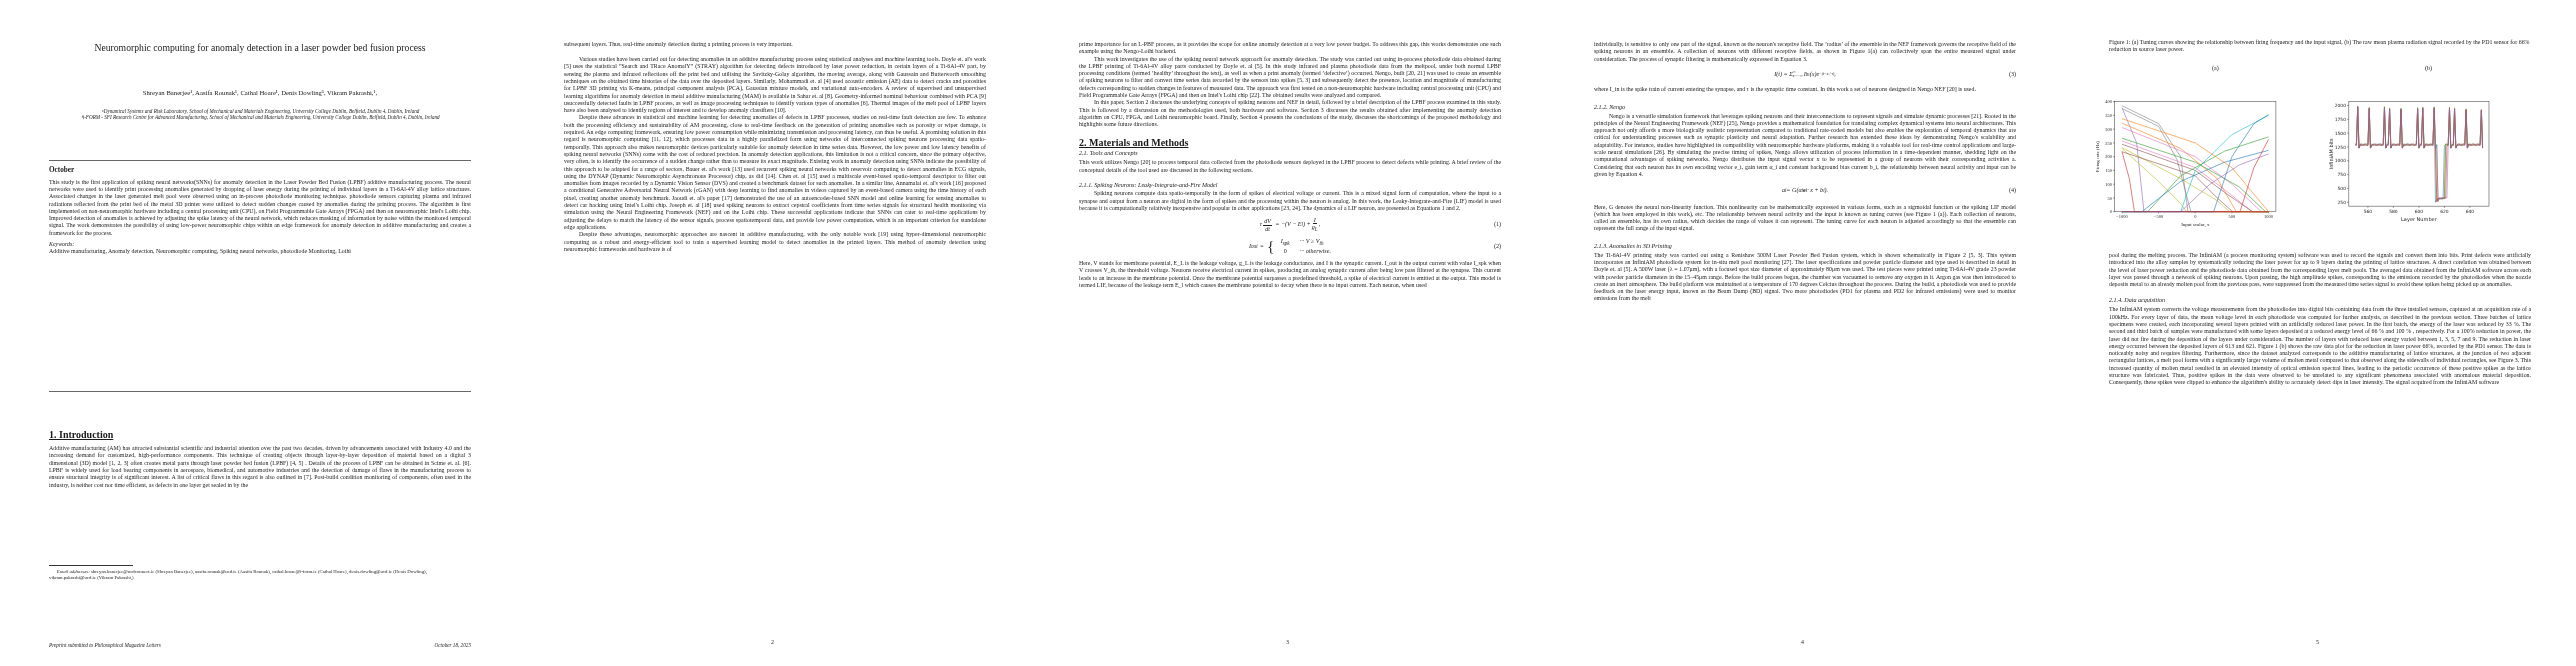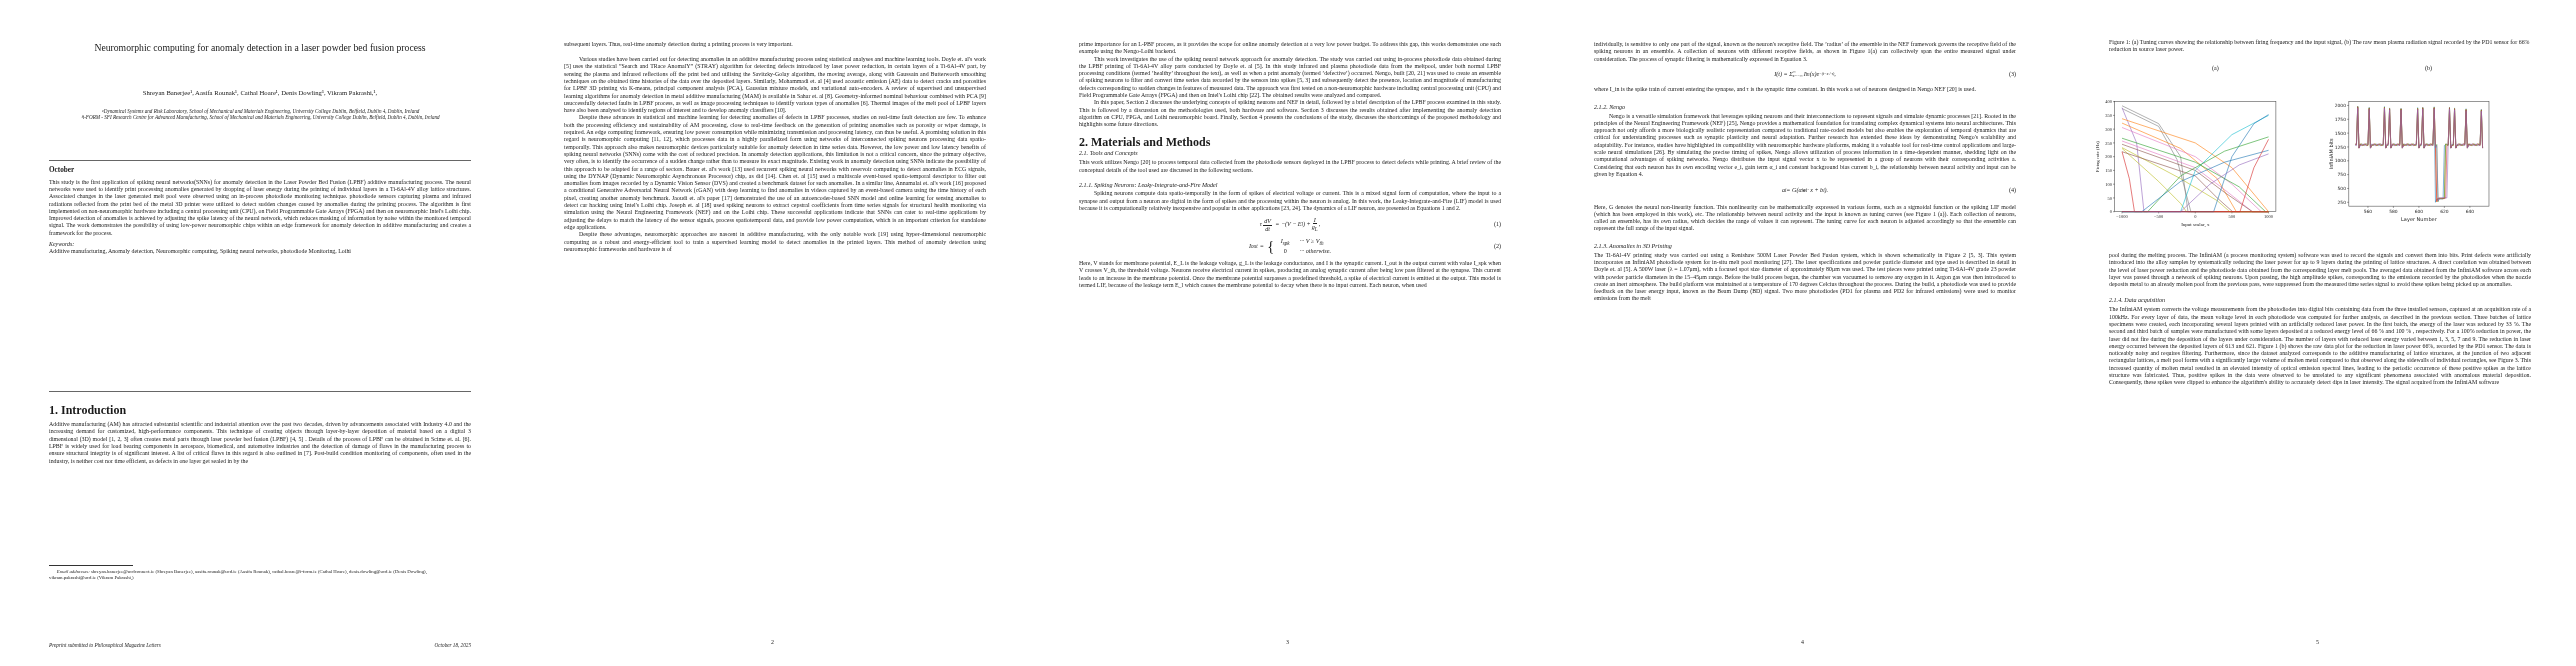--- a/index.html
+++ b/index.html
@@ -9,21 +9,21 @@
   .page { position: relative; width: 515px; height: 667px; background: #fff; flex: 0 0 515px; }
   .col { position: absolute; left: 49px; width: 422px; font-size: 5.9px; line-height: 7.3px; text-align: justify; }
   p { margin: 0; }
   p.ind { text-indent: 15px; }
   .gap { height: 5.6px; }
   .title { position: absolute; left: 49px; width: 422px; top: 42px; text-align: center; font-size: 9.7px; line-height: 11px; }
   .authors { position: absolute; left: 49px; width: 422px; top: 89px; text-align: center; font-size: 6.7px; }
   .affil { position: absolute; left: 56px; width: 409px; top: 108px; text-align: center; font-size: 5.1px; line-height: 6.4px; font-style: italic; }
   .rule { position: absolute; left: 49px; width: 422px; border-top: 0.6px solid #666; }
   .h-abs { font-weight: bold; font-size: 7.2px; }
-  .h1 { font-weight: bold; font-size: 12px; margin: 2.2px 0 4.4px 0; }
+  .h1 { font-weight: bold; font-size: 10px; margin: 2.2px 0 4.4px 0; text-decoration: underline; }
   .h2, .h3 { font-style: italic; font-size: 6.1px; margin: 3.3px 0 1.7px 0; }
   .kw-label { font-style: italic; margin-top: 3.9px; }
   .footnote-rule { position: absolute; left: 49px; width: 84px; border-top: 0.6px solid #333; top: 565px; }
   .footnote { position: absolute; left: 49px; width: 422px; top: 569px; font-size: 4.8px; line-height: 5.8px; }
   .footnote .ital { font-style: italic; margin-left: 7.8px; }
   .footer { position: absolute; left: 49px; width: 422px; top: 642px; font-size: 5.2px; font-style: italic; display: flex; justify-content: space-between; }
   .pnum { position: absolute; left: 0; width: 515px; top: 639px; text-align: center; font-size: 5.9px; }
   .eq { display: flex; align-items: center; justify-content: center; position: relative; margin: 4.4px 0; font-style: italic; font-size: 6.1px; }
   .eq .num { position: absolute; right: 0; font-style: normal; }
   .frac { display: inline-flex; flex-direction: column; align-items: center; vertical-align: middle; margin: 0 1.1px; }
@@ -50,21 +50,21 @@
       <div>ᵇi-FORM - SFI Research Centre for Advanced Manufacturing, School of Mechanical and Materials Engineering, University College Dublin, Belfield, Dublin 4, Dublin, Ireland</div>
     </div>
     <div class="rule" style="top:160px"></div>
     <div class="col" style="top:167px">
       <div class="h-abs">October</div>
       <p style="margin-top:4.4px">This study is the first application of spiking neural networks(SNNs) for anomaly detection in the Laser Powder Bed Fusion (LPBF) additive manufacturing process. The neural networks were used to identify print processing anomalies generated by dropping of laser energy during the printing of individual layers in a Ti-6Al-4V alloy lattice structures. Associated changes in the laser generated melt pool were observed using an in-process photodiode monitoring technique. photodiode sensors capturing plasma and infrared radiations reflected from the print bed of the metal 3D printer were utilized to detect sudden changes caused by anomalies during the printing process. The algorithm is first implemented on non-neuromorphic hardware including a central processing unit (CPU), on Field Programmable Gate Arrays (FPGA) and then on neuromorphic Intel's Loihi chip. Improved detection of anomalies is achieved by adjusting the spike latency of the neural network, which reduces masking of information by noise within the monitored temporal signal. The work demonstrates the possibility of using low-power neuromorphic chips within an edge framework for anomaly detection in additive manufacturing and creates a framework for the process.</p>
       <div class="kw-label">Keywords:</div>
       <p style="text-align:left">Additive manufacturing, Anomaly detection, Neuromorphic computing, Spiking neural networks, photodiode Monitoring, Loihi</p>
     </div>
     <div class="rule" style="top:391px"></div>
-    <div class="col" style="top:405px">
+    <div class="col" style="top:429px">
       <div class="h1">1.  Introduction</div>
       <p style="margin-top:6.7px">Additive manufacturing (AM) has attracted substantial scientific and industrial attention over the past two decades, driven by advancements associated with Industry 4.0 and the increasing demand for customized, high-performance components. This technique of creating objects through layer-by-layer deposition of material based on a digital 3 dimensional (3D) model [1, 2, 3] often creates metal parts through laser powder bed fusion (LPBF) [4, 5] . Details of the process of LPBF can be obtained in Scime et. al. [6]. LPBF is widely used for load bearing components in aerospace, biomedical, and automotive industries and the detection of damage of flaws in the manufacturing process to ensure structural integrity is of significant interest. A list of critical flaws in this regard is also outlined in [7]. Post-build condition monitoring of components, often used in the industry, is neither cost nor time efficient, as defects in one layer get sealed in by the</p>
     </div>
     <div class="footnote-rule"></div>
     <div class="footnote">
       <span class="ital">Email addresses:</span>
       <span>shreyan.banerjee@ucdconnect.ie (Shreyan Banerjee), aasifa.rounak@ucd.ie (Aasifa Rounak), cathal.hoare@i-form.ie (Cathal Hoare), denis.dowling@ucd.ie (Denis Dowling), vikram.pakrashi@ucd.ie (Vikram Pakrashi,)</span>
     </div>
     <div class="footer">
       <span>Preprint submitted to Philosophical Magazine Letters</span>

